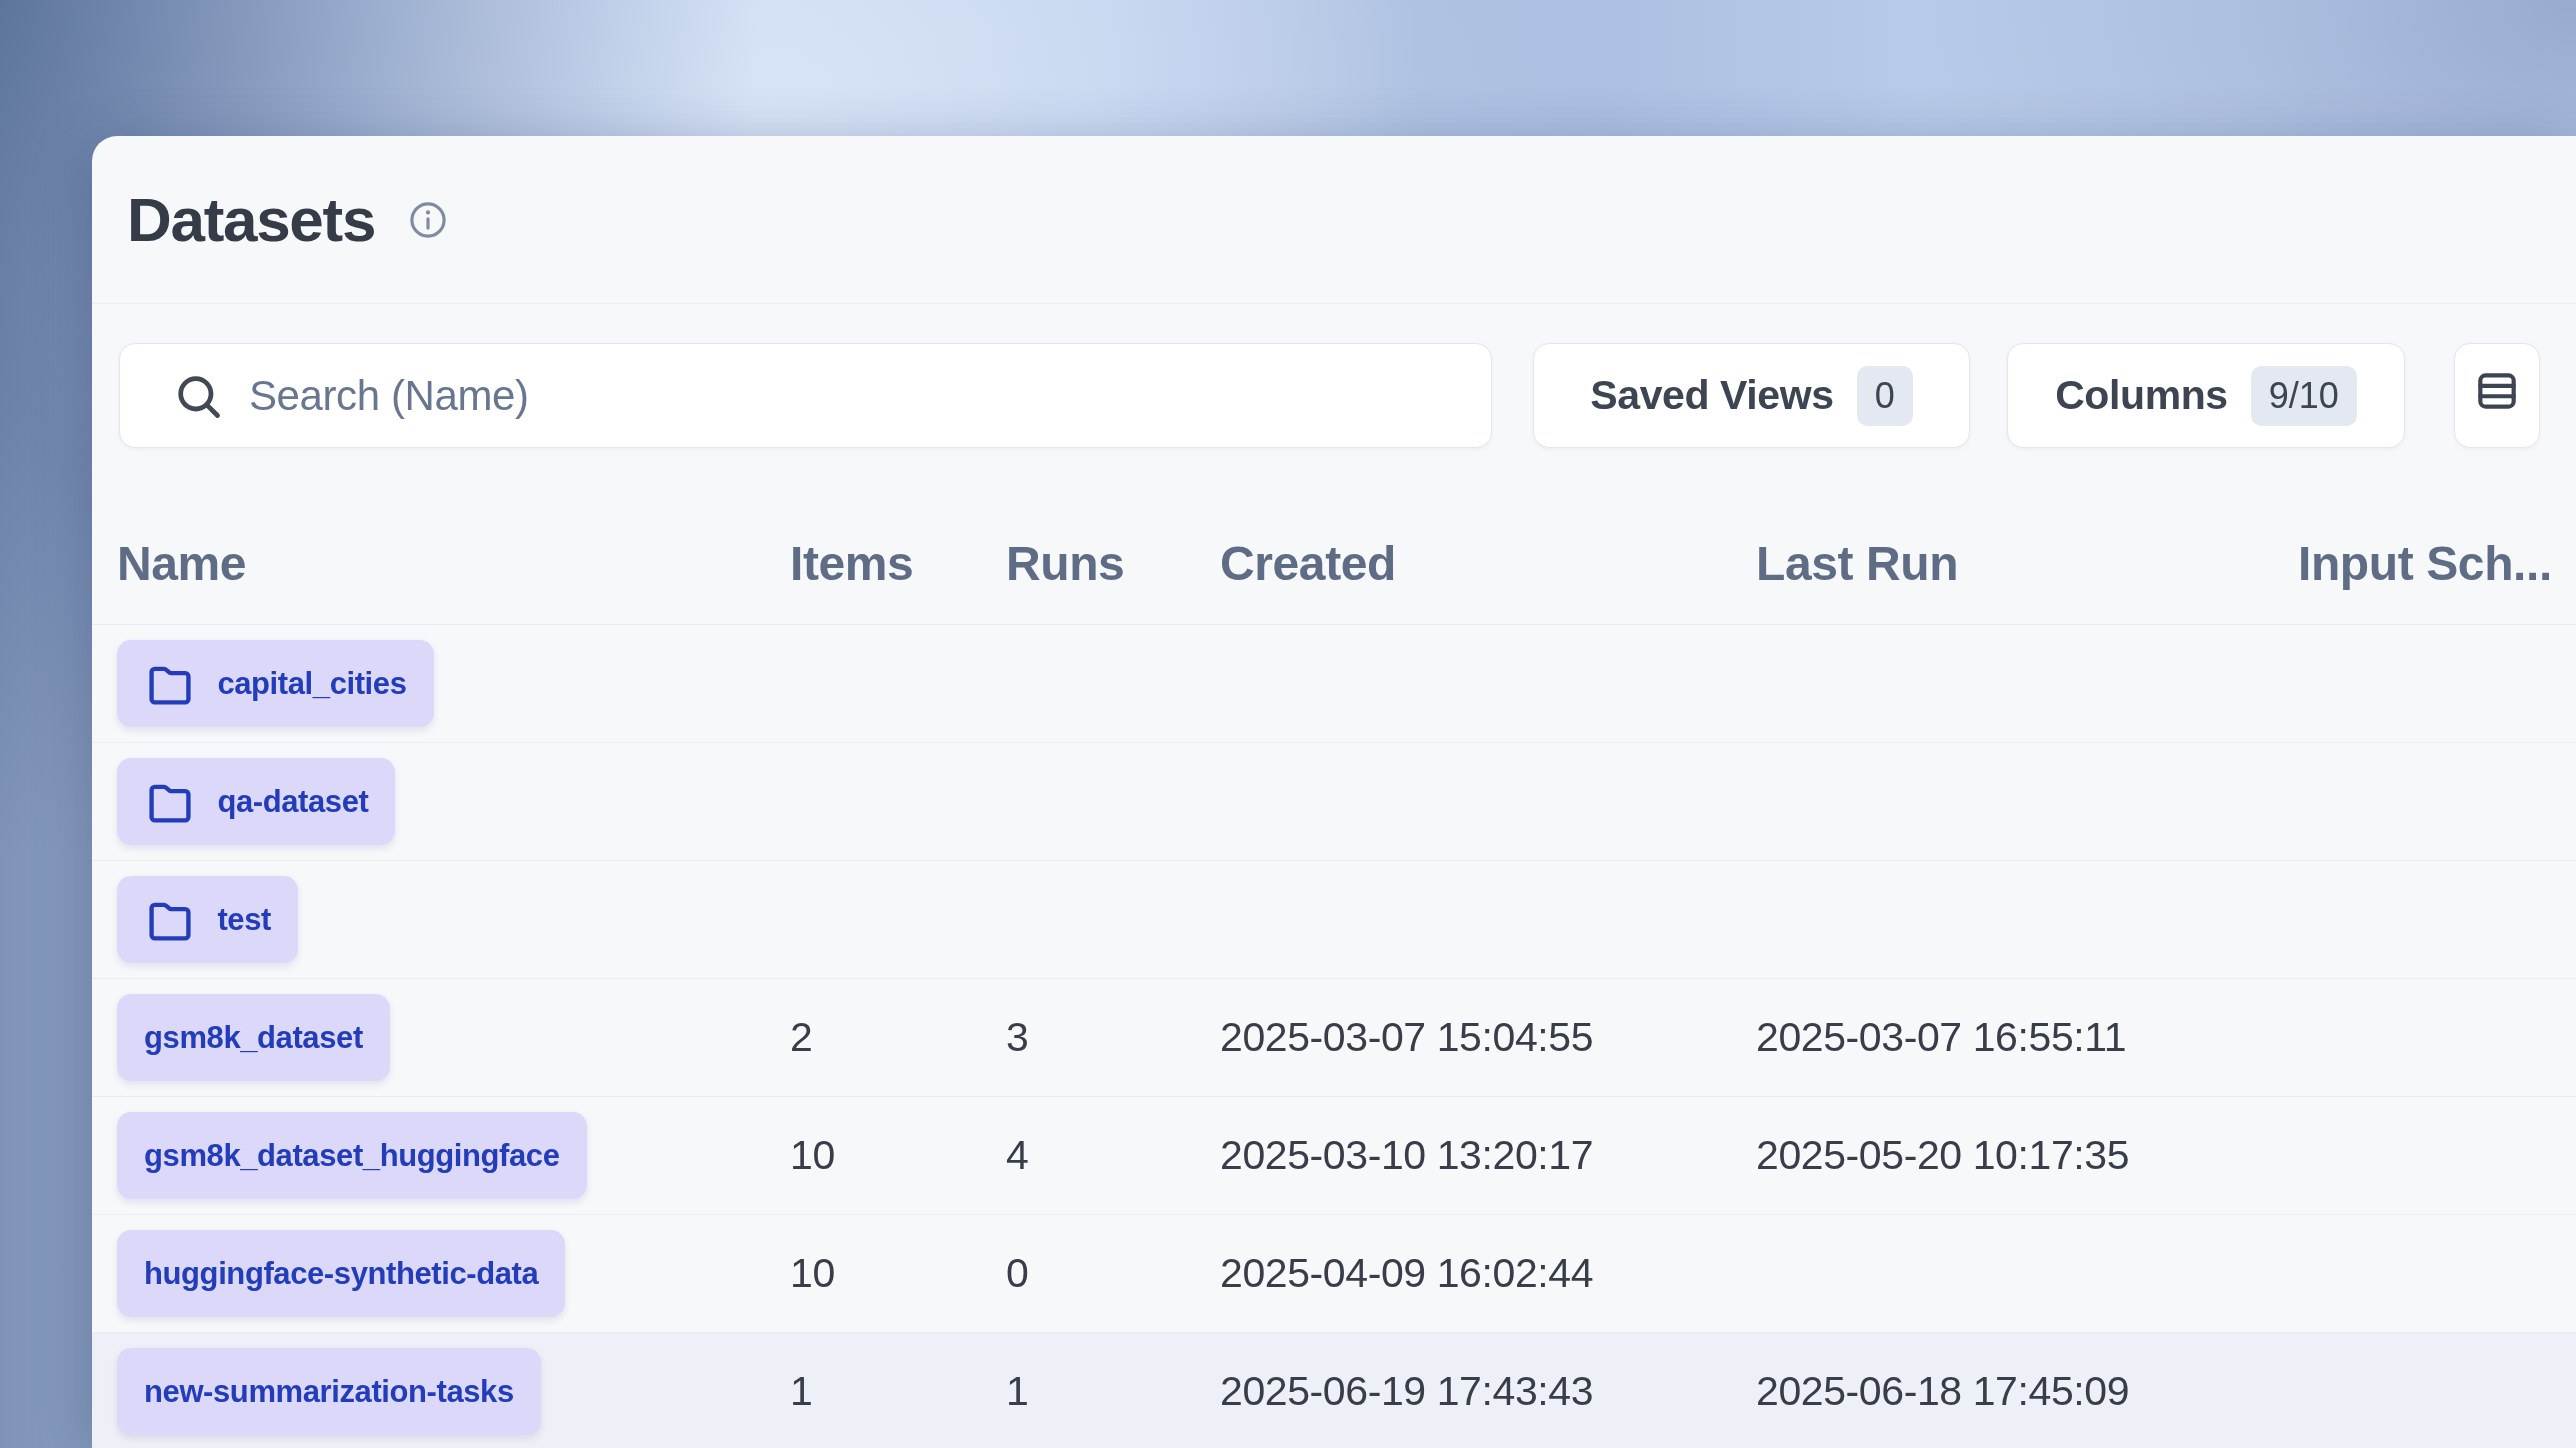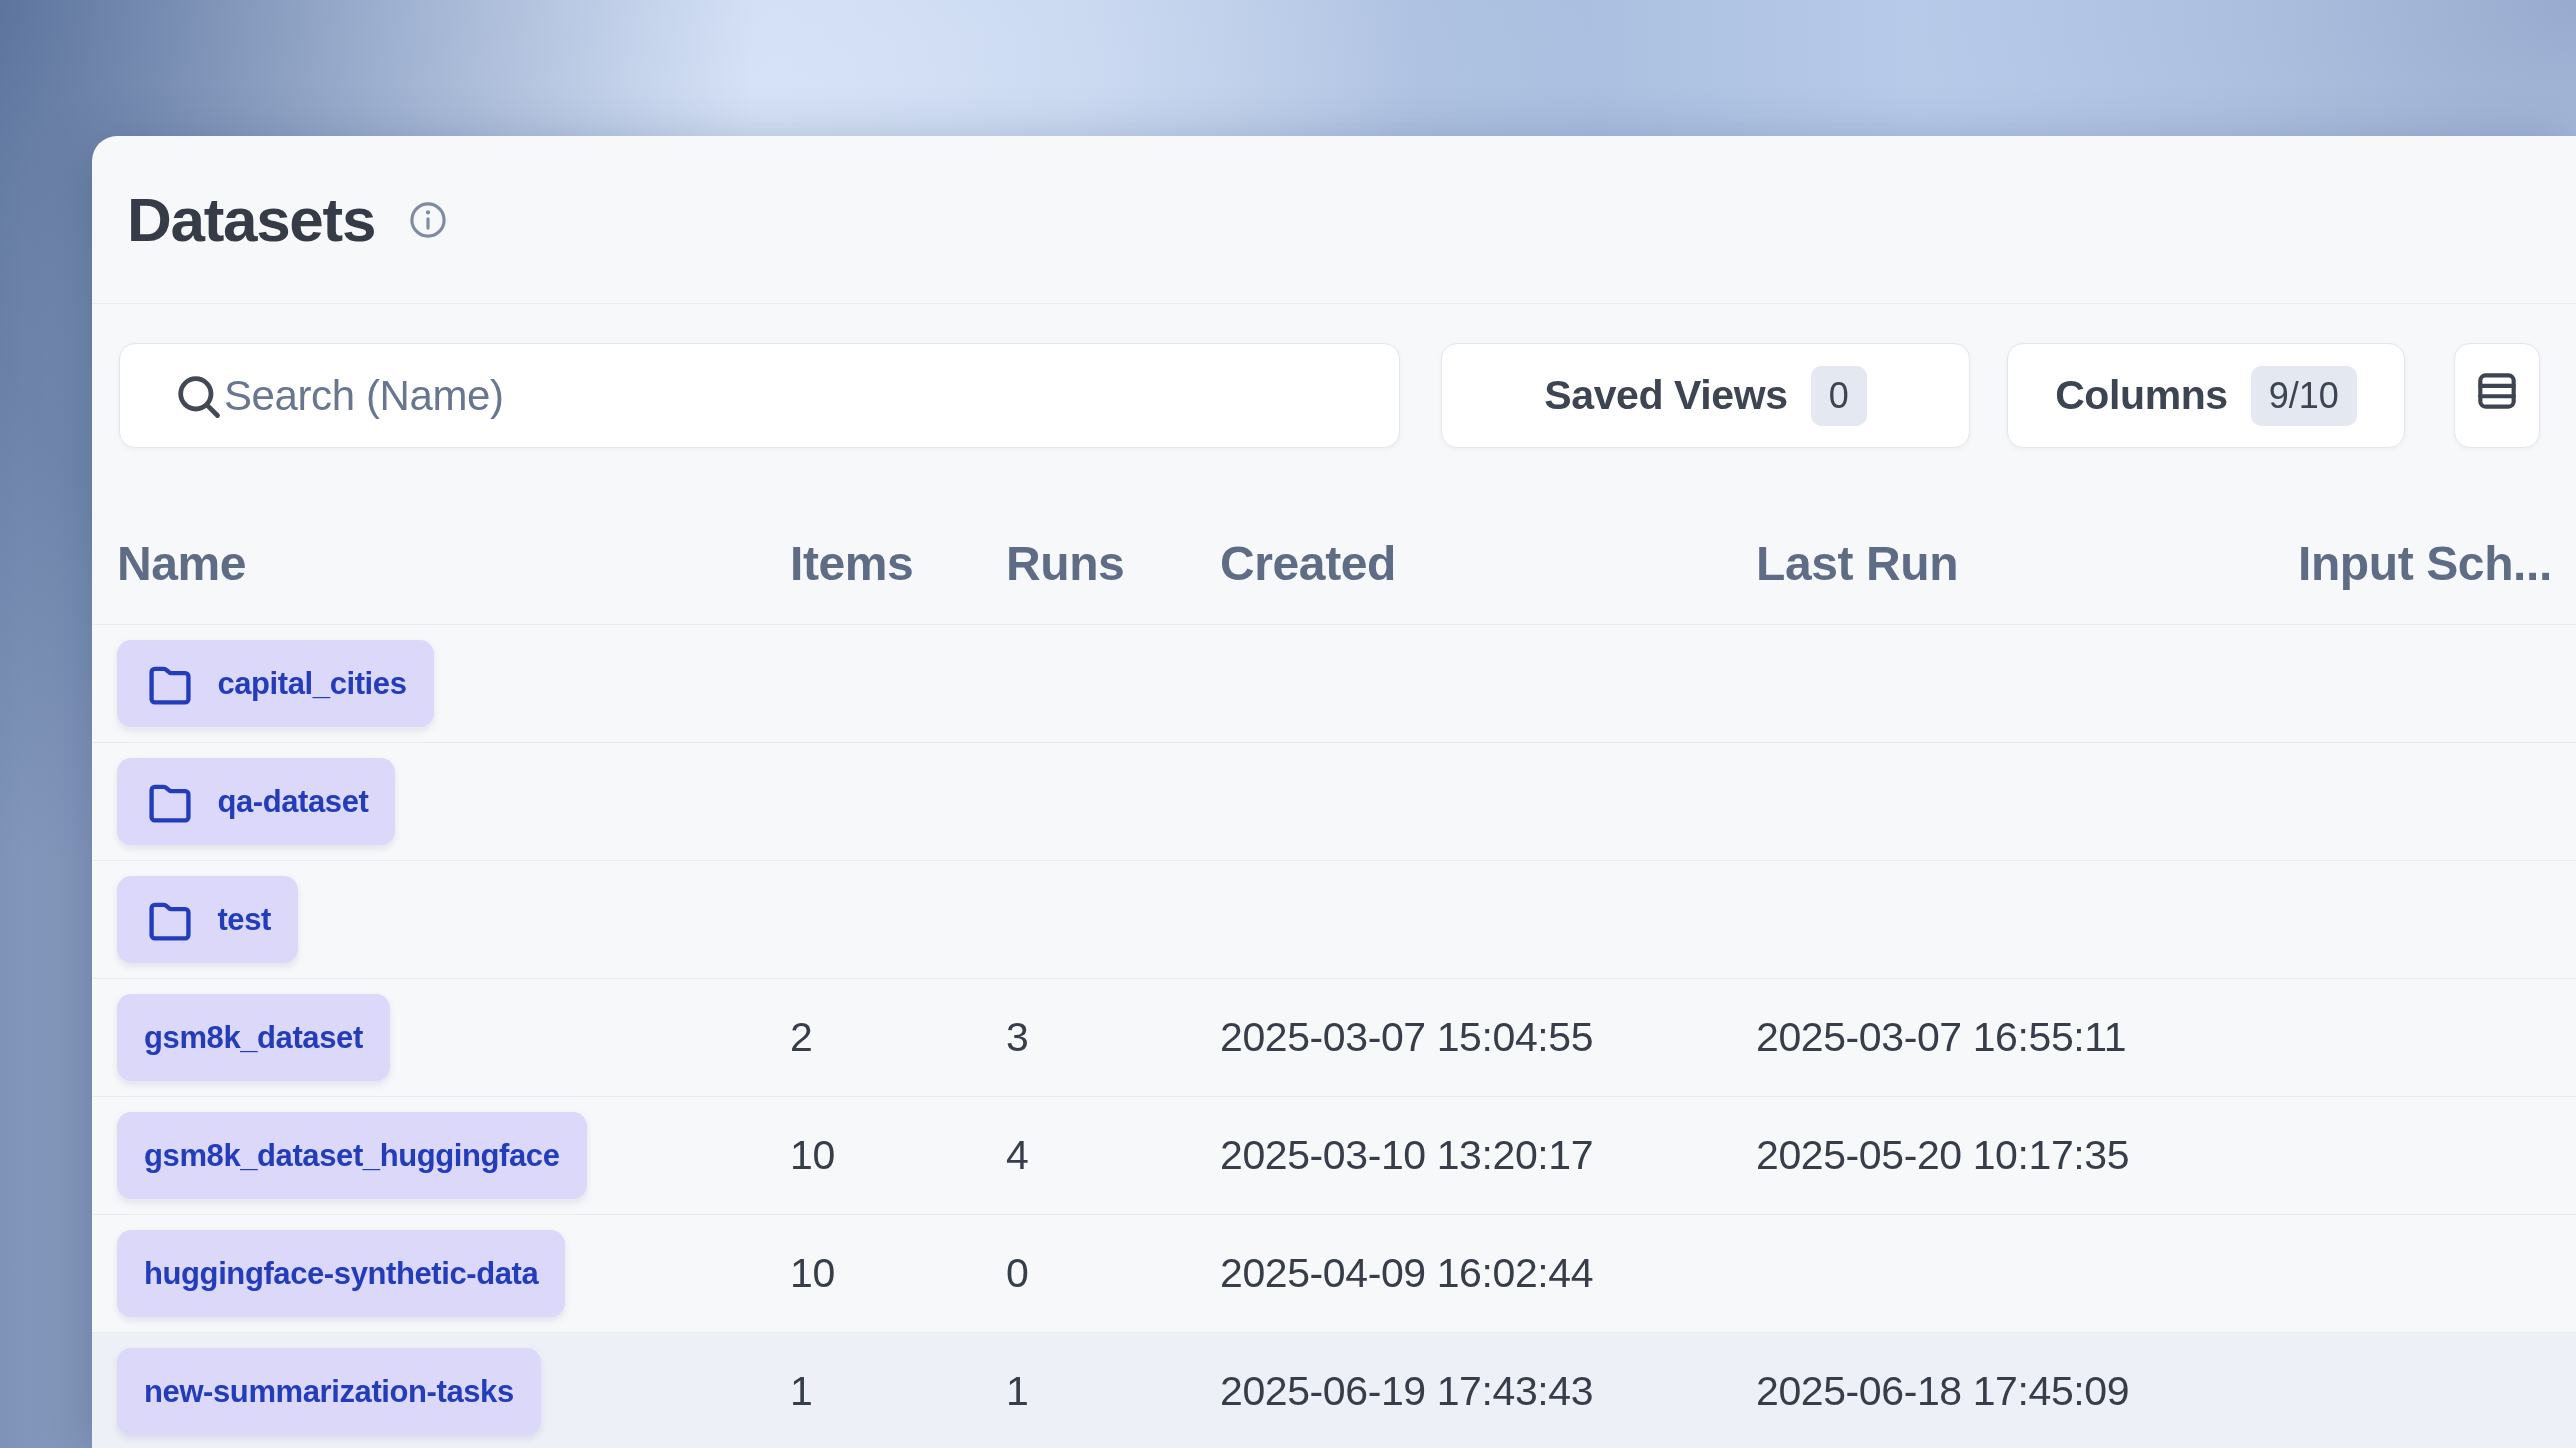--- a/index.html
+++ b/index.html
@@ -56,31 +56,31 @@
     flex:1;display:flex;align-items:center;
     background:#ffffff;border:1.8px solid var(--btn-border);border-radius:16px;
     padding:0 27px 0 52px;
     box-shadow:0 1.8px 4.5px rgba(60,70,100,0.05);
   }
   .search-icon{width:52px;height:52px;color:#424954;flex:0 0 auto;}
   .search-icon svg{width:100%;height:100%;}
   .search-box input{
     border:none;outline:none;background:transparent;
     font-family:inherit;font-size:42px;color:#2e3542;
-    width:100%;letter-spacing:-0.4px;
+    margin-left:25px;width:100%;letter-spacing:-0.4px;
   }
   .search-box input::placeholder{color:var(--placeholder);opacity:1;}
   .btn{
     display:flex;align-items:center;justify-content:center;
     background:#ffffff;border:1.8px solid var(--btn-border);border-radius:16px;
     font-size:41px;font-weight:600;color:#3d4452;letter-spacing:-0.4px;
     box-shadow:0 1.8px 4.5px rgba(60,70,100,0.05);
     cursor:pointer;
   }
-  .btn-saved{width:529px;margin-left:41px;}
+  .btn-saved{width:437px;margin-left:41px;}
   .btn-columns{width:398px;margin-left:37px;}
   .badge{
     background:var(--badge-bg);border-radius:10.7px;
     font-size:36px;font-weight:500;color:#3d4452;
     padding:9px 18px;margin-left:23px;letter-spacing:0;
   }
   .btn-icon{width:86px;margin-left:49px;color:#3d4452;}
   .btn-icon svg{width:50px;height:50px;}
 
   .table{position:absolute;left:0;right:0;top:312px;bottom:0;}

